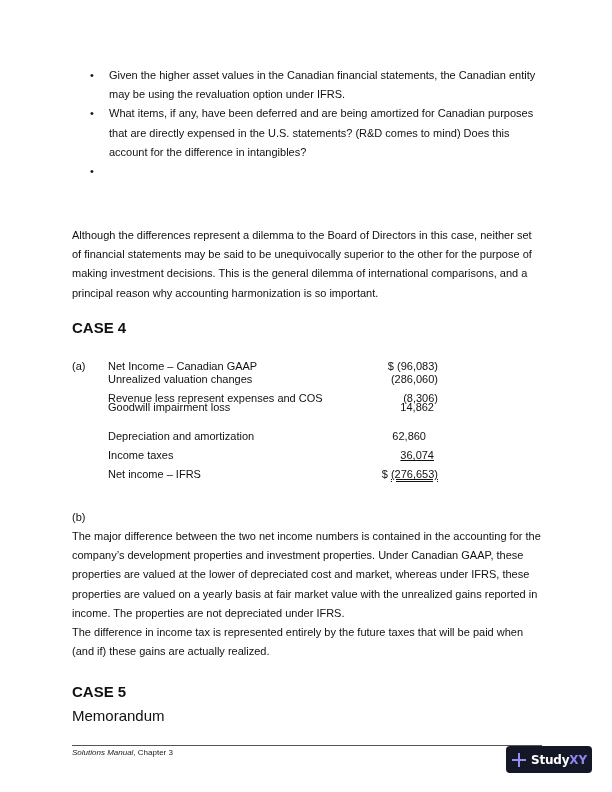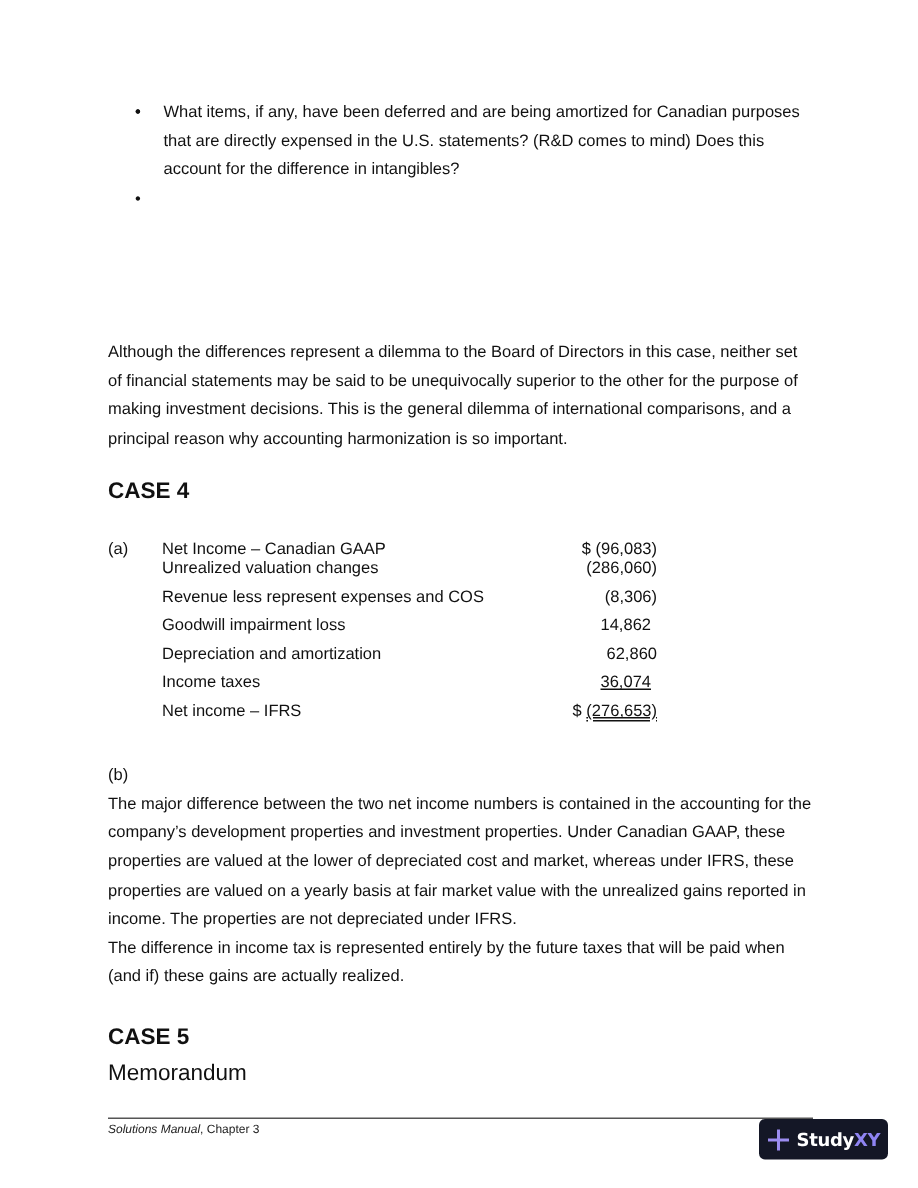--- a/index.html
+++ b/index.html
@@ -162,20 +162,21 @@
     }
   </style>
 </head>
 <body>
 
 <div class="page">
 
   <ul class="bullets">
     <li>
       <span class="bullet-dot">•</span>
+      <span>Given the higher asset values in the Canadian financial statements, the Canadian entity may be using the revaluation option under IFRS.</span>
     </li>
     <li>
       <span class="bullet-dot">•</span>
       <span>What items, if any, have been deferred and are being amortized for Canadian purposes that are directly expensed in the U.S. statements? (R&amp;D comes to mind) Does this account for the difference in intangibles?</span>
     </li>
     <li>
       <span class="bullet-dot">•</span>
     </li>
   </ul>
 
@@ -191,27 +192,27 @@
       <span class="amt">$ (96,083)</span>
     </div>
     <div class="recon-row" style="top:13px;">
       <span class="desc">Unrealized valuation changes</span>
       <span class="amt">(286,060)</span>
     </div>
     <div class="recon-row" style="top:32px;">
       <span class="desc">Revenue less represent expenses and COS</span>
       <span class="amt">(8,306)</span>
     </div>
-    <div class="recon-row" style="top:51px;">
+    <div class="recon-row" style="top:41px;">
       <span class="desc">Goodwill impairment loss</span>
       <span class="amt" style="right:4px;">14,862</span>
     </div>
     <div class="recon-row" style="top:70px;">
       <span class="desc">Depreciation and amortization</span>
-      <span class="amt" style="right:0;">62,860</span>
+      <span class="amt" style="right:12px;">62,860</span>
     </div>
     <div class="recon-row" style="top:89px;">
       <span class="desc">Income taxes</span>
       <span class="amt single-ul" style="right:4px;">36,074</span>
     </div>
     <div class="recon-row" style="top:108px;">
       <span class="desc">Net income – IFRS</span>
       <span class="amt"><span>$ </span><span class="double-ul">(276,653)</span></span>
     </div>
   </div>

